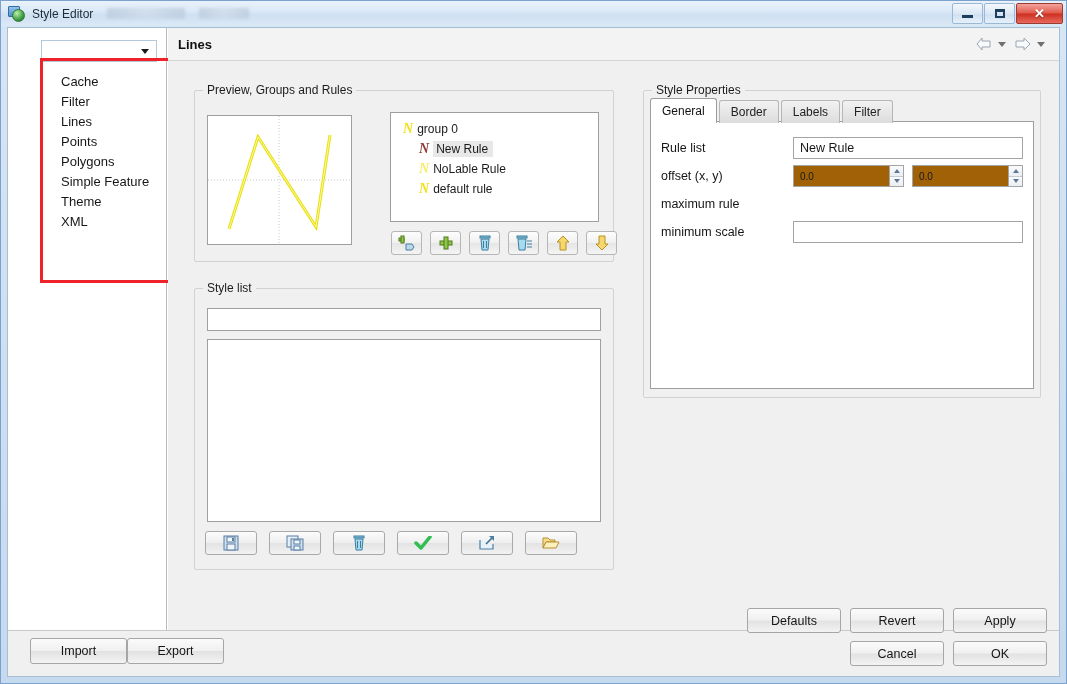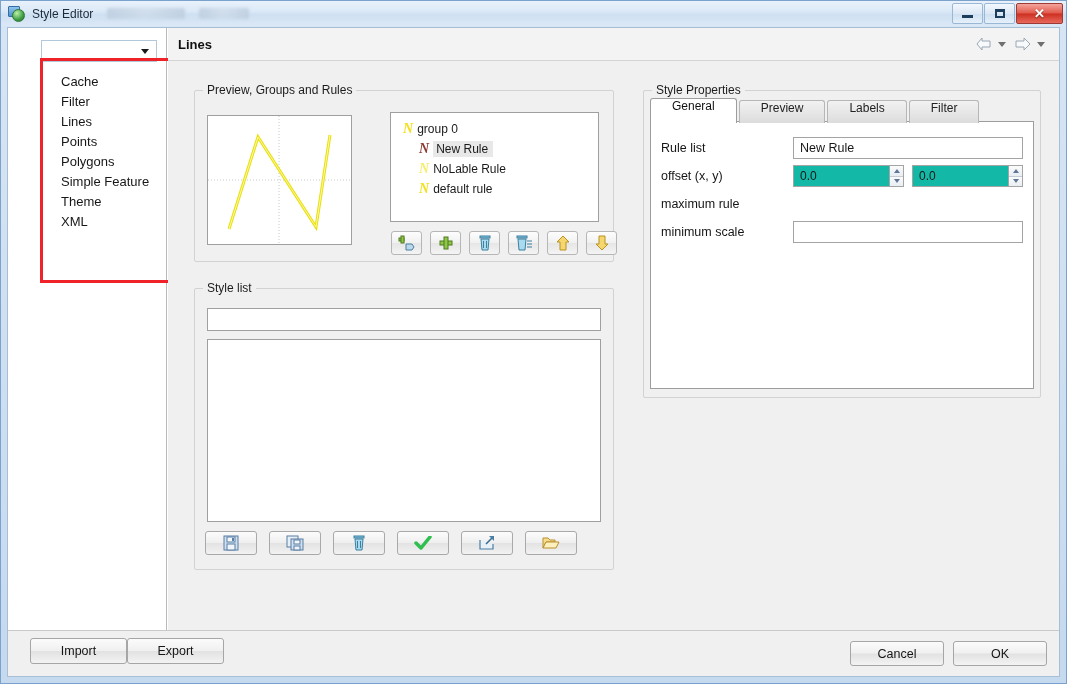--- a/index.html
+++ b/index.html
@@ -162,22 +162,22 @@
   .style-btn {
     width:52px; height:24px; box-sizing:border-box;
     border:1px solid #a9a9a9; border-radius:3px;
     background:linear-gradient(180deg,#fcfcfc 0%,#efefef 48%,#e3e3e3 52%,#f2f2f2 100%);
     display:flex; align-items:center; justify-content:center;
   }
   
   #pane-props { left:475px; top:30px; width:398px; height:308px; }
   .tabs { position:absolute; left:6px; top:8px; display:flex; align-items:flex-end; height:24px; z-index:2;}
   .tab {
-    height:22px; padding:0 21px; font-size:12px; color:#222;
-    display:flex; 
+    height:22px; padding:0 11px; font-size:12px; color:#222;
+    display:flex; align-items:center;
     border:1px solid #b6b6b6; border-bottom:none;
     border-radius:3px 3px 0 0; margin-right:2px;
     background:linear-gradient(180deg,#f2f2f2,#dcdcdc);
   }
   .tab.active {
     height:24px; background:#fff; color:#111; border-color:#9d9d9d;
     position:relative; z-index:3;
   }
   .tab-body {
     position:absolute; left:6px; top:30px; right:6px; bottom:8px;
@@ -186,23 +186,23 @@
   .field-row { position:absolute; left:10px; right:10px; height:24px; display:flex; align-items:center; }
   .field-label { width:132px; font-size:12.5px; color:#161616; }
   .field-input {
     flex:1; height:22px; background:#fff; border:1px solid #a4a4a4;
     box-sizing:border-box; display:flex; align-items:center;
     padding-left:6px; font-size:12.5px; color:#171717;
   }
   .spin-wrap { flex:1; display:flex; align-items:stretch; height:22px; }
   .spin-wrap + .spin-wrap { margin-left:8px; }
   .spin-input {
-    flex:1; background:#14b8a6; border:1px solid #a4a4a4; border-right:none;
+    flex:1; background:#a16207; border:1px solid #a4a4a4; border-right:none;
     box-sizing:border-box; display:flex; align-items:center;
-    padding-left:6px; font-size:12px; color:#171717;
+    padding-left:6px; font-size:10px; color:#171717;
   }
   .spin-btns {
     width:15px; display:flex; flex-direction:column;
     border:1px solid #a4a4a4; box-sizing:border-box;
   }
   .spin-up, .spin-dn {
     flex:1; display:flex; align-items:center; justify-content:center;
     background:linear-gradient(180deg,#fbfbfb,#e9eef4);
   }
   .spin-up { border-bottom:1px solid #c3ccd6; }
@@ -428,21 +428,21 @@
         </div>
 
         <div class="group-box" id="pane-props">
           <div class="group-title">Style Properties</div>
 
           <div class="tabs">
             <div class="tab active">
                 <span>General</span>
               </div>
             <div class="tab">
-                <span>Preview</span>
+                <span>Border</span>
               </div>
             <div class="tab">
                 <span>Labels</span>
               </div>
             <div class="tab">
                 <span>Filter</span>
               </div>
           </div>
 
           <div class="tab-body">
@@ -503,19 +503,24 @@
 
     <div class="footer">
       <div class="importexport">
         <div class="btn iebtn">Import</div>
         <div class="btn iebtn">Export</div>
       </div>
     </div>
 
     <div class="dialog-btns">
       <div class="dbtn-row">
+        <div class="btn dbtn">Defaults</div>
+        <div class="btn dbtn">Revert</div>
+        <div class="btn dbtn">Apply</div>
+      </div>
+      <div class="dbtn-row">
         <div class="btn dbtn">Cancel</div>
         <div class="btn dbtn">OK</div>
       </div>
     </div>
 
   </div>
 </div>
 
 </body></html>

